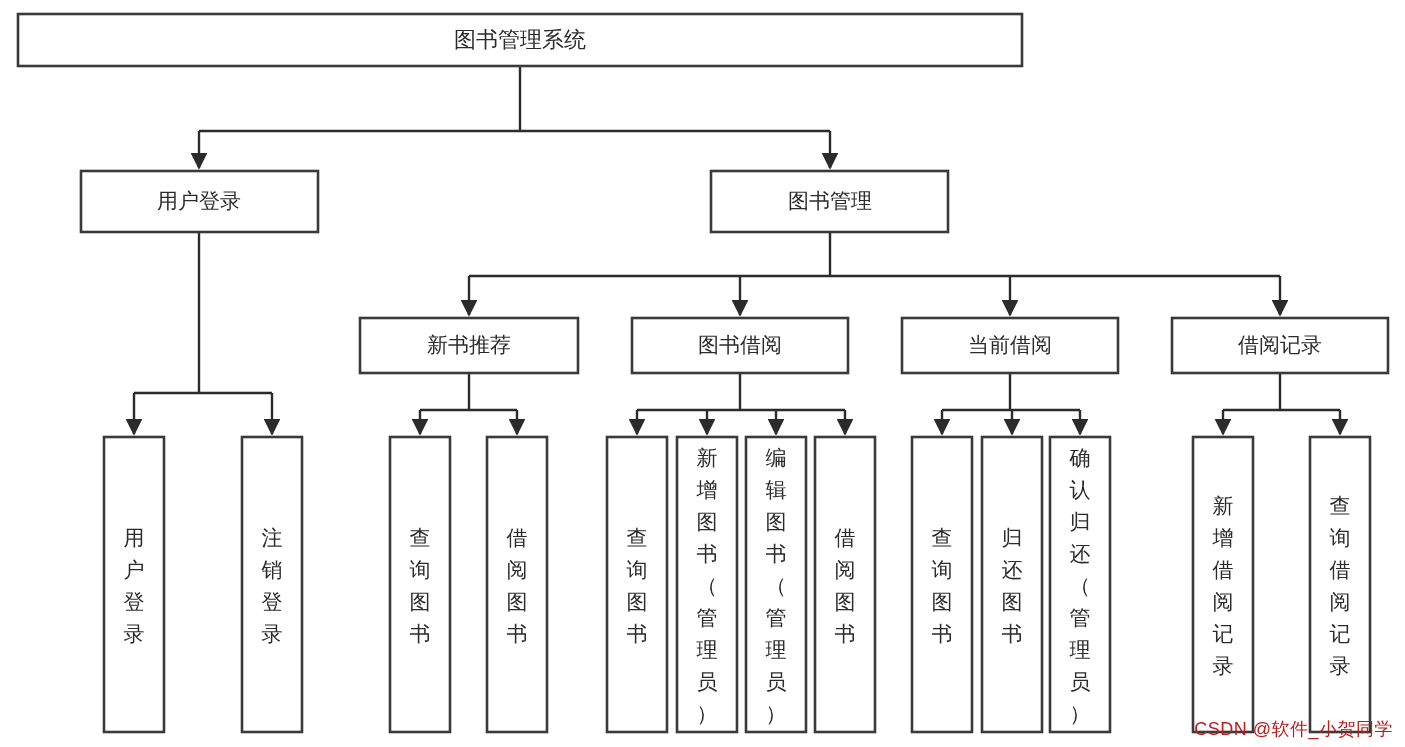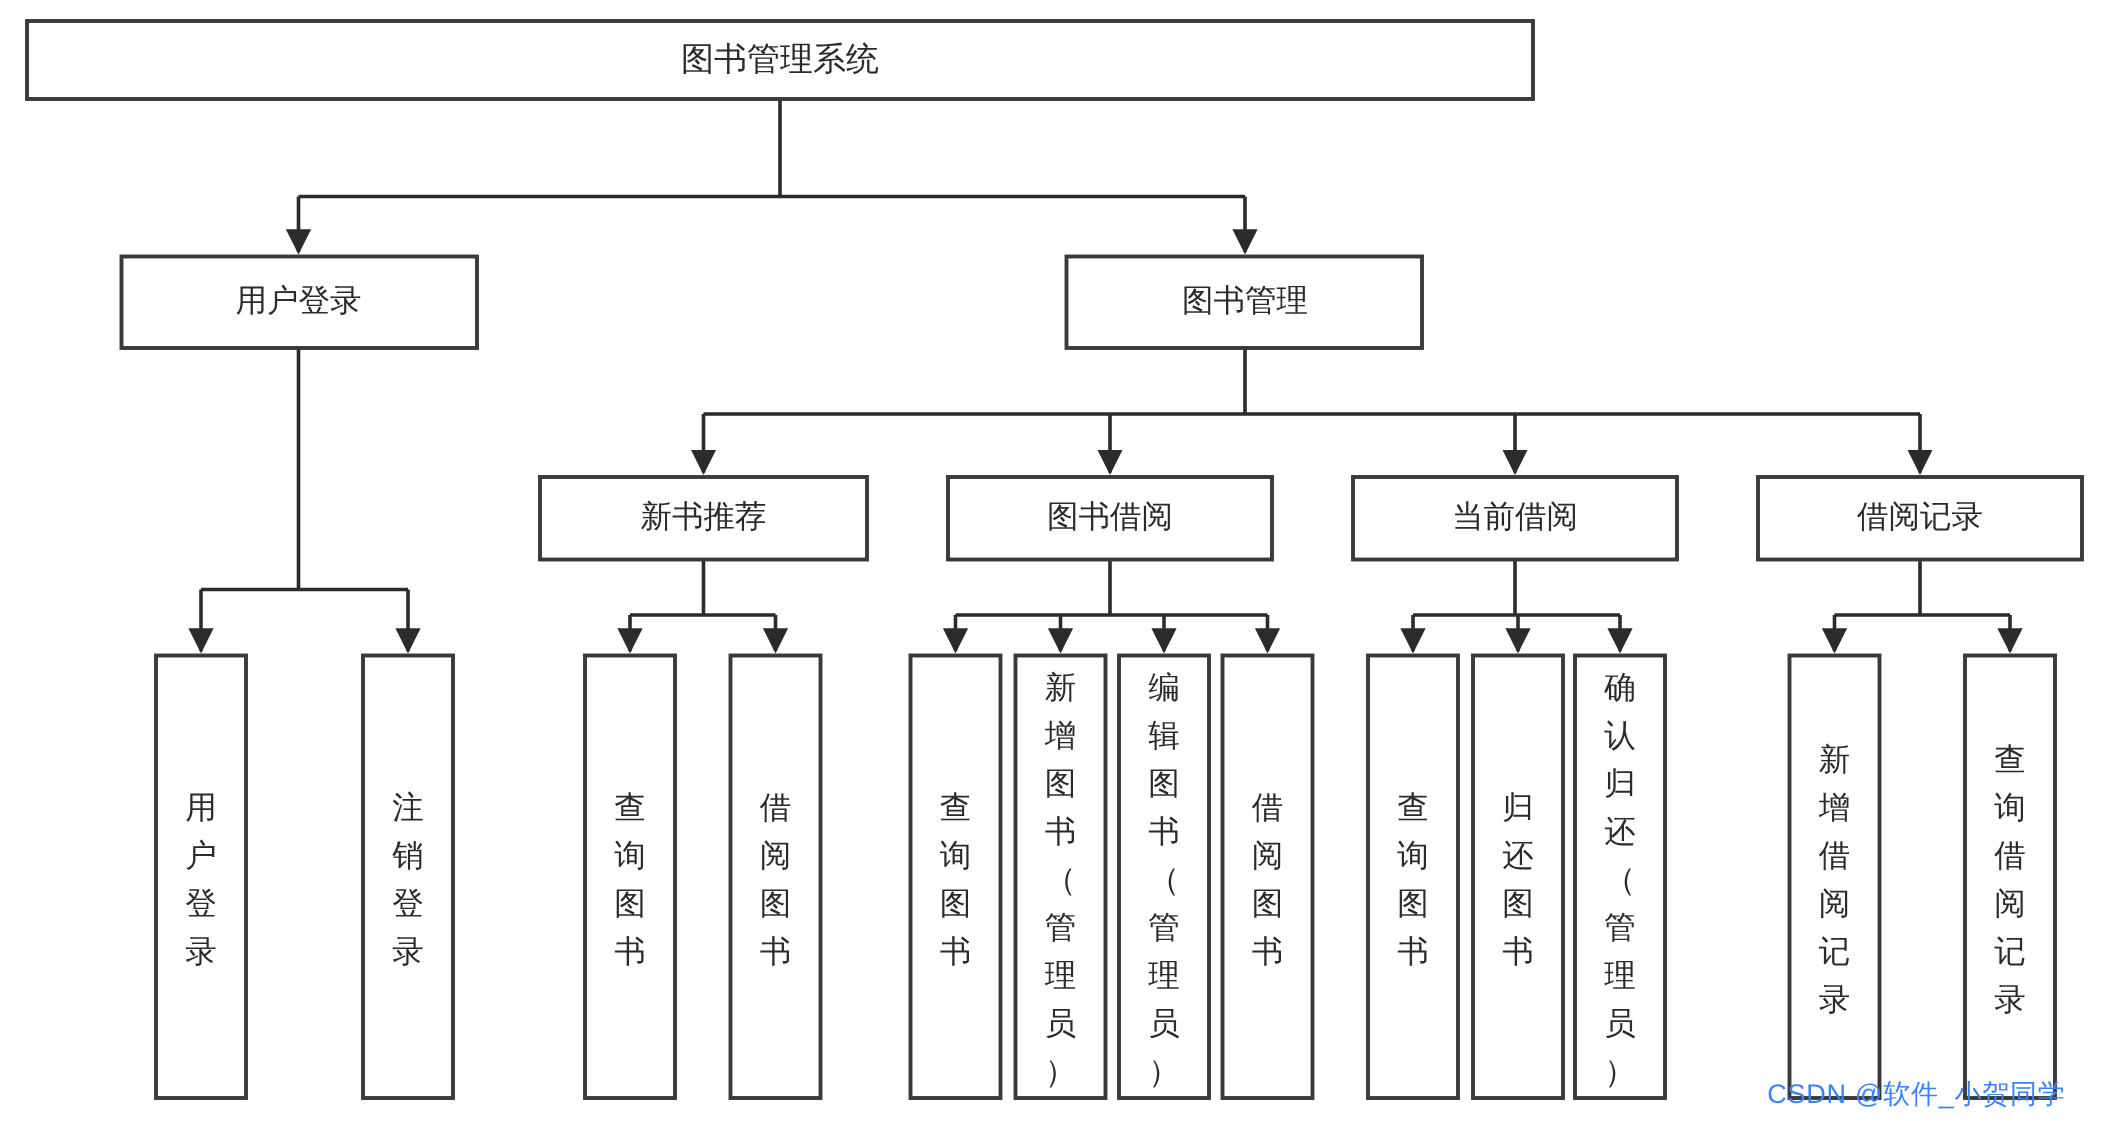--- a/index.html
+++ b/index.html
@@ -44,25 +44,25 @@
     stroke: #2b2b2b;
     stroke-width: 2.4;
     fill: none;
   }
   .arrow-head {
     fill: #2b2b2b;
     stroke: none;
   }
   .watermark {
     position: absolute;
-    right: 28px;
+    right: 12px;
     bottom: 6px;
     font-family: "Liberation Sans", "DejaVu Sans", sans-serif;
     font-size: 18px;
-    color: #3b82f6;
+    color: #b91c1c;
     white-space: nowrap;
     letter-spacing: 0.5px;
   }
 </style>
 </head>
 <body>
 
 <svg id="diagram" viewBox="0 0 1405 747" xmlns="http://www.w3.org/2000/svg">
 
   <defs>

